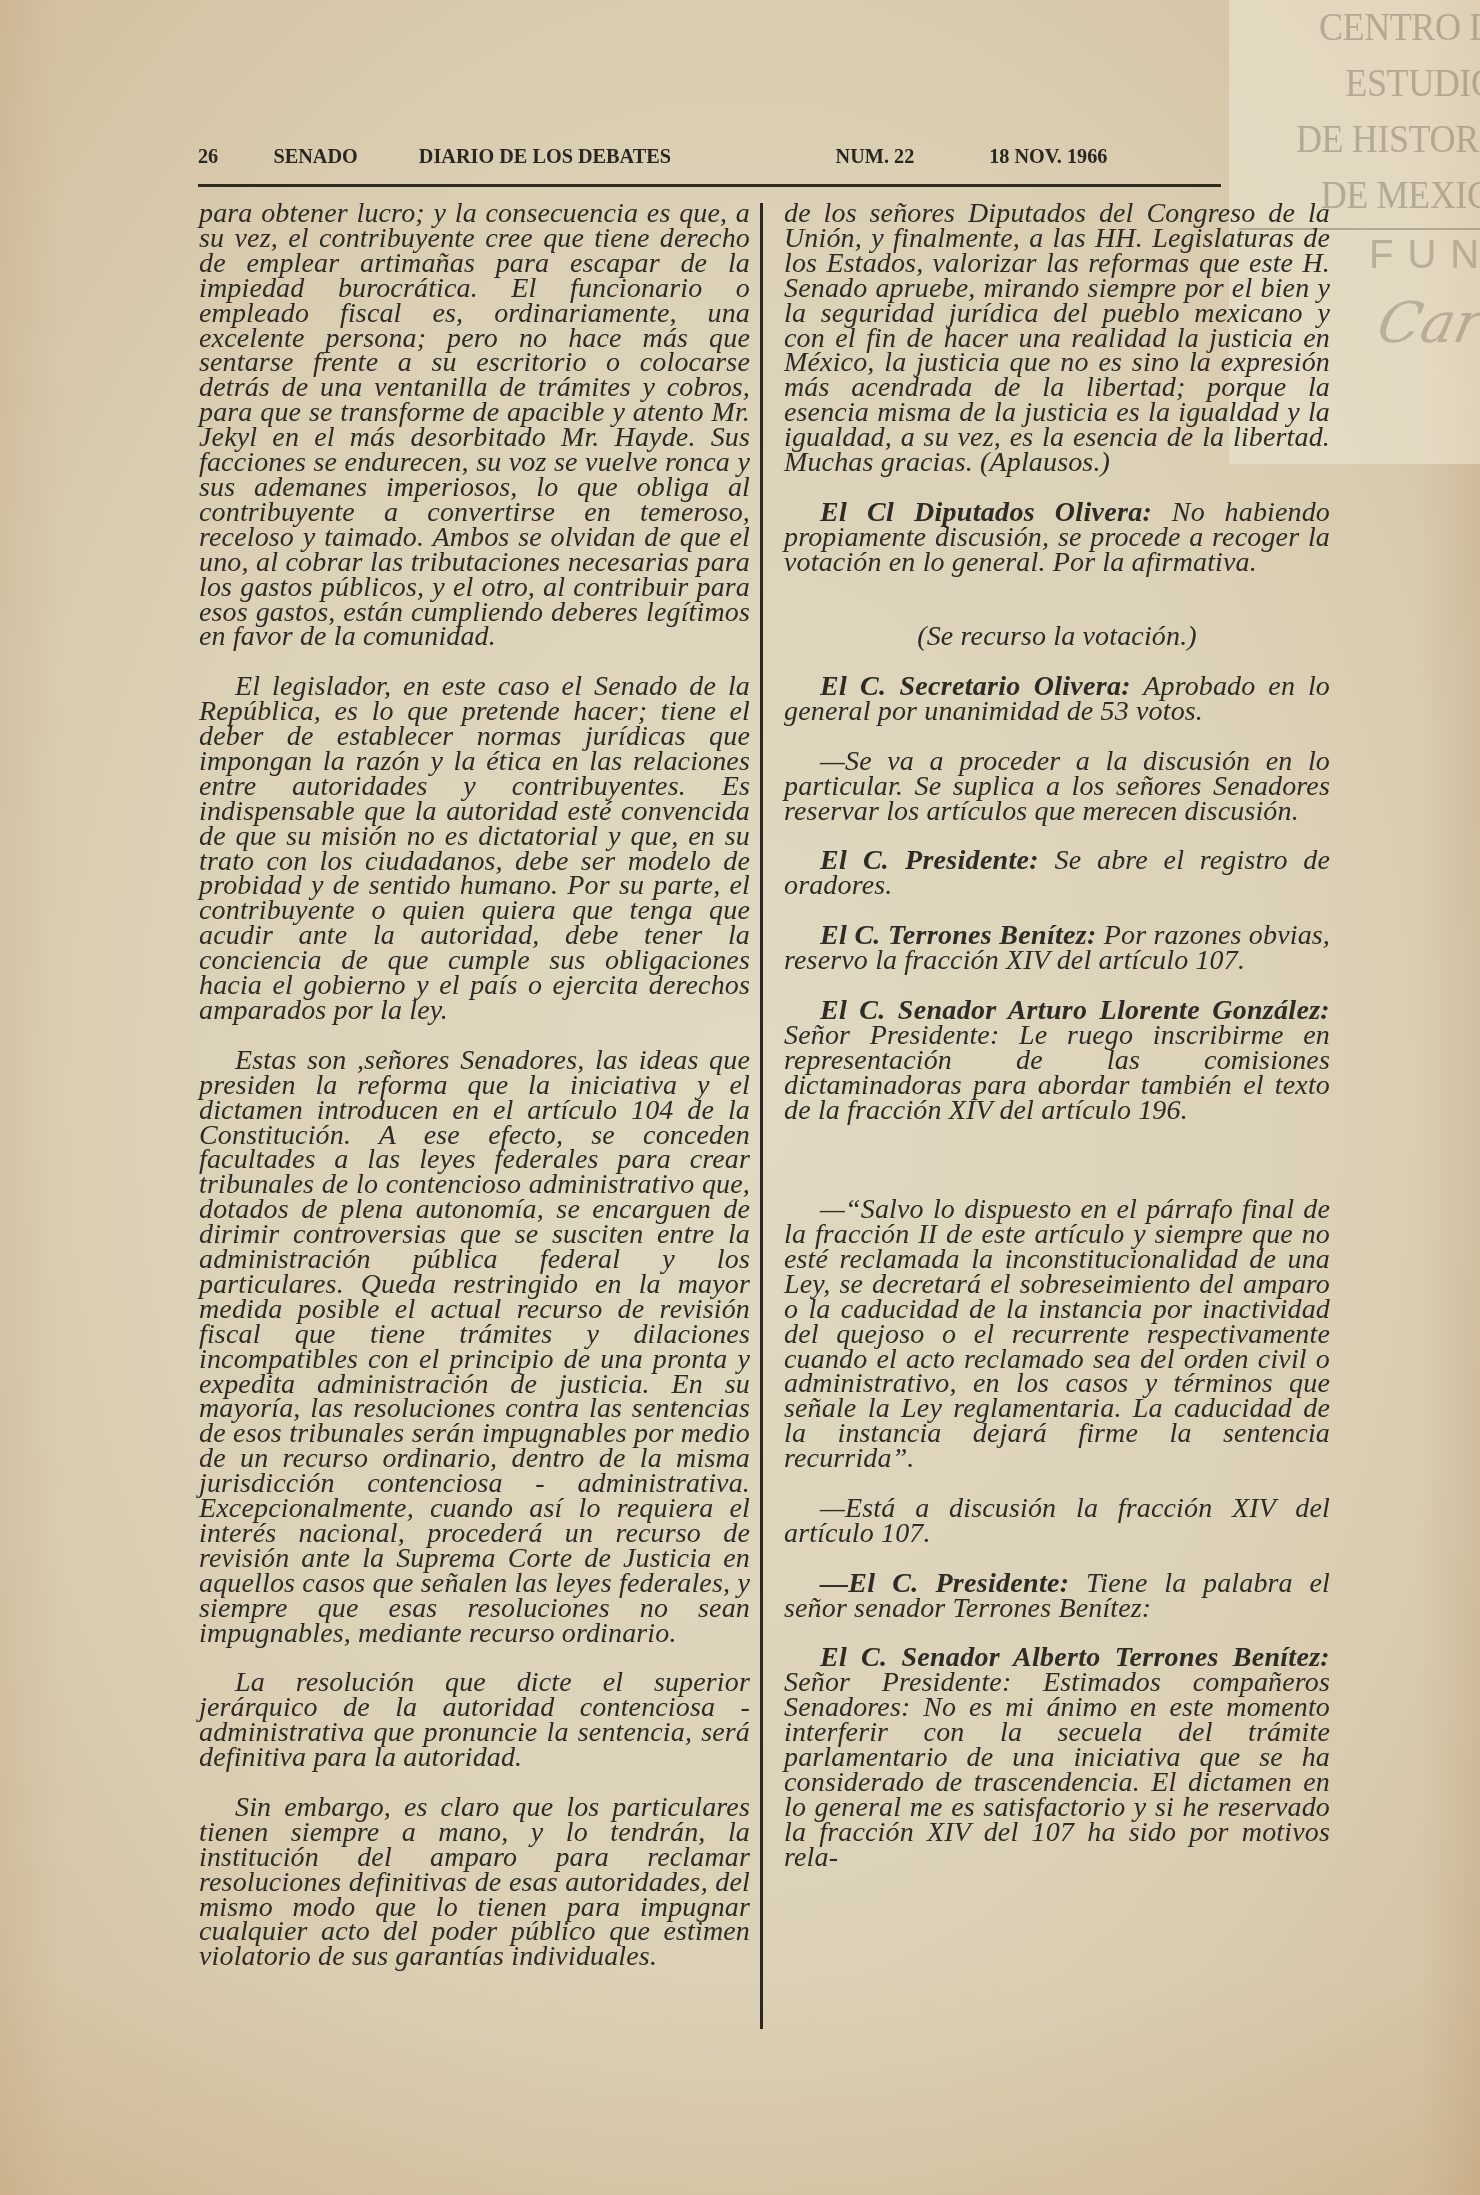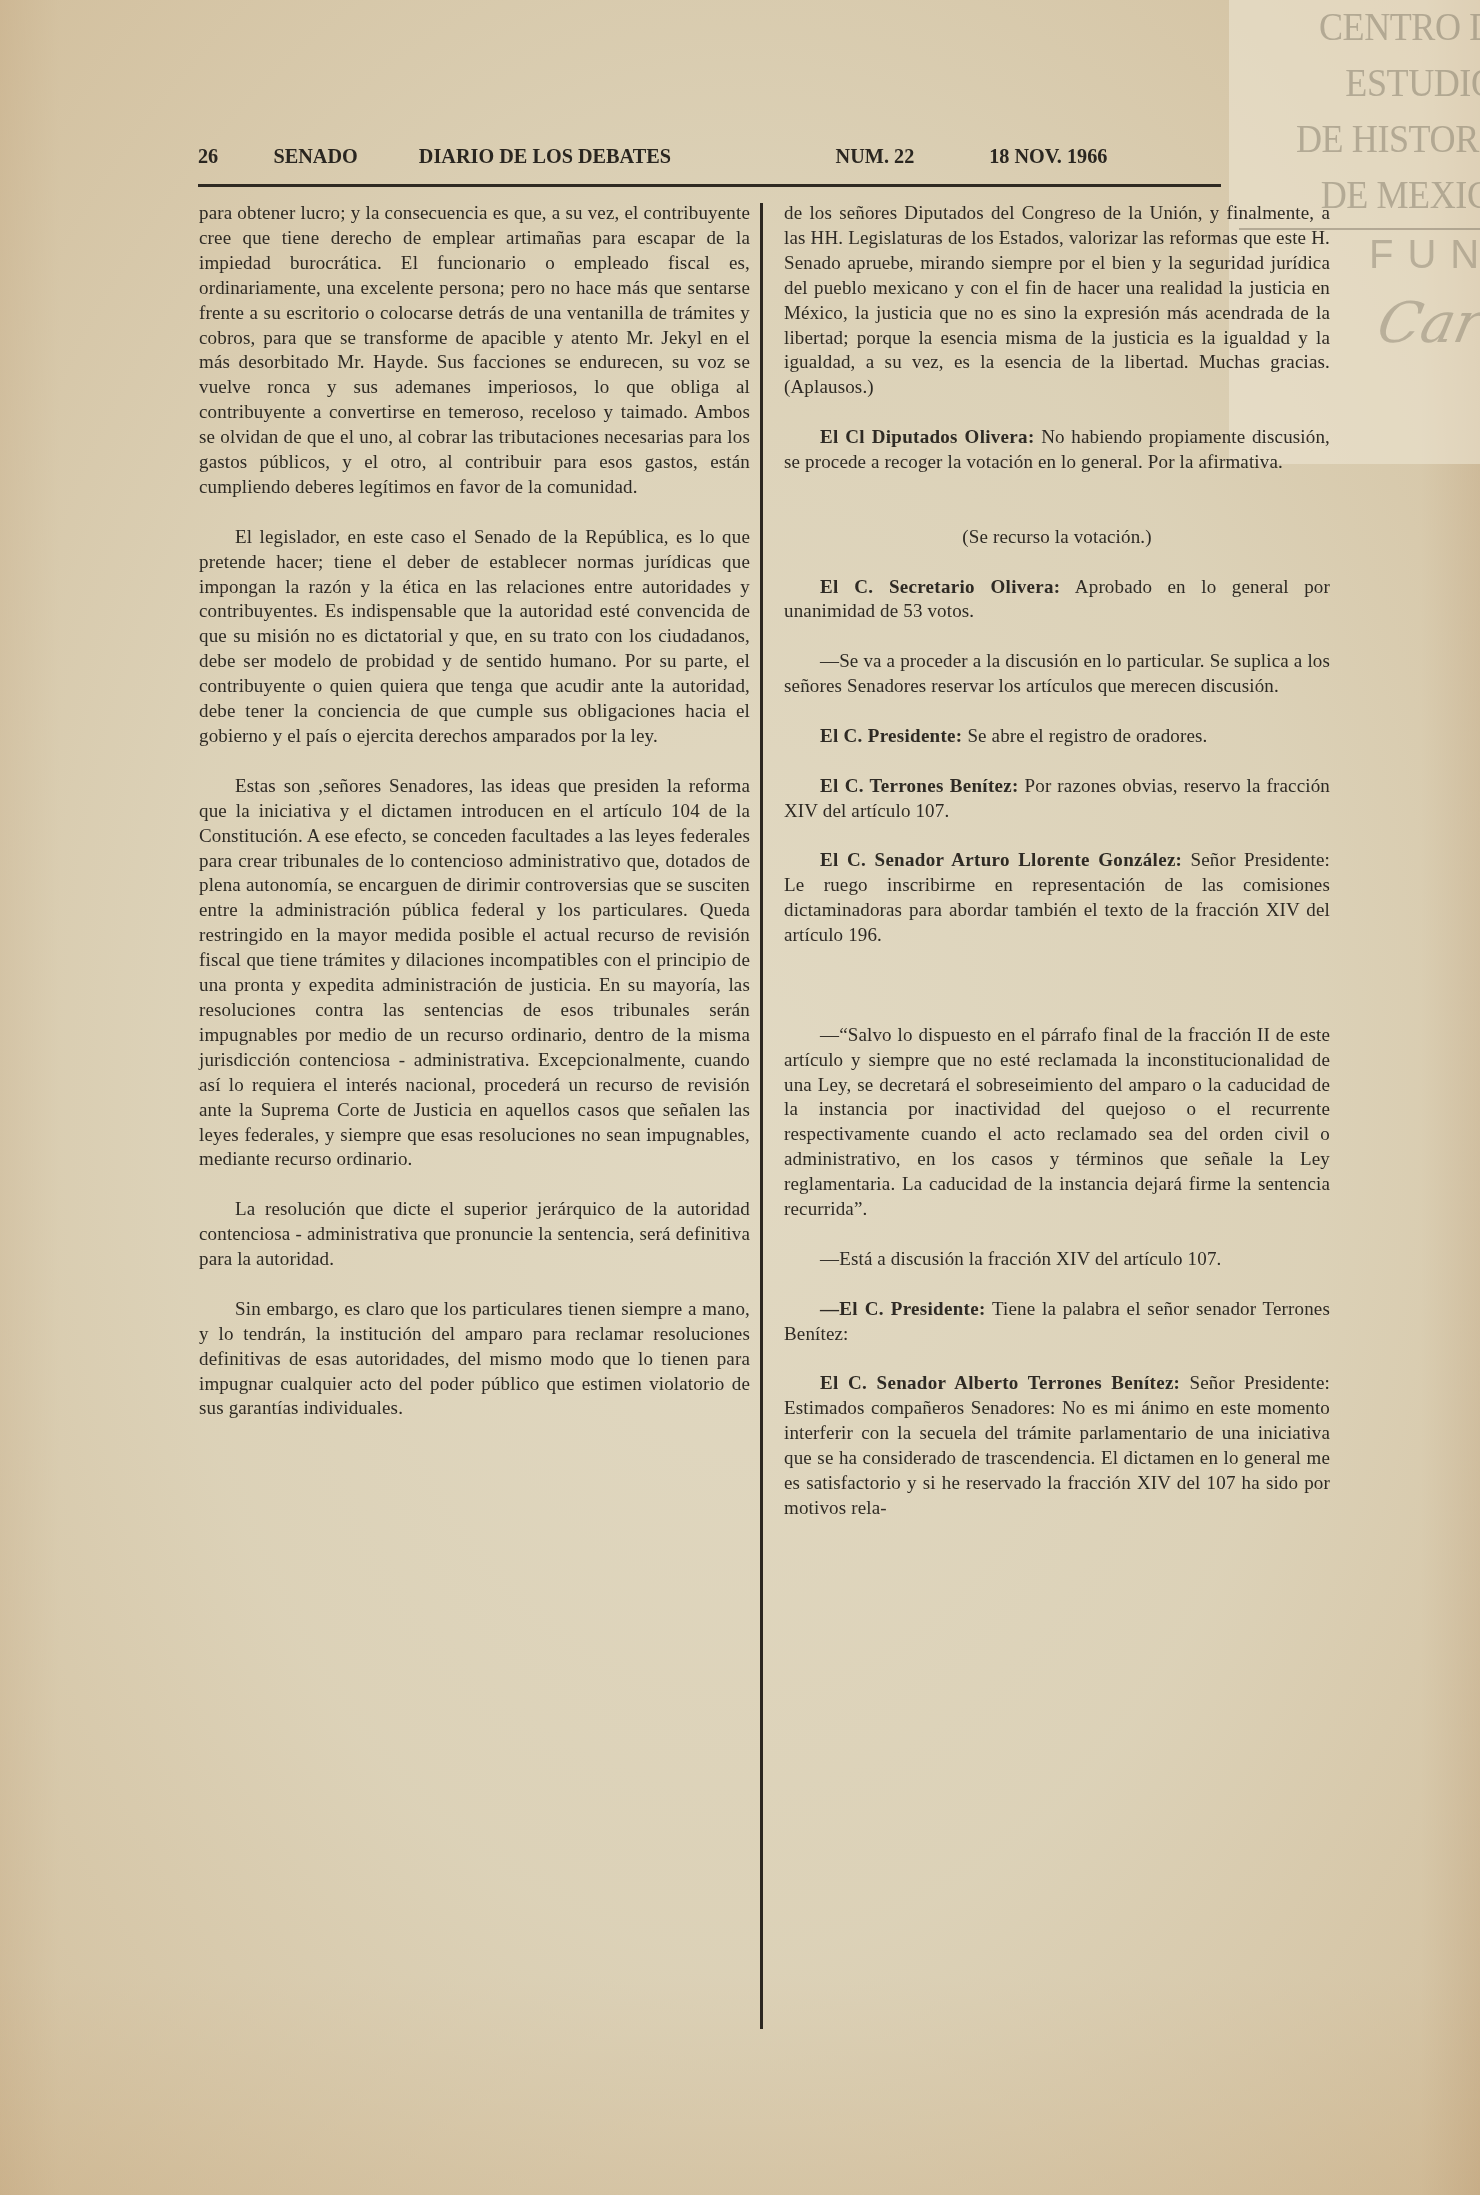--- a/index.html
+++ b/index.html
@@ -36,22 +36,23 @@
     position: absolute; left: 198px; top: 143px; width: 1020px; height: 30px;
     font-family: "Liberation Serif", serif; font-weight: bold; font-size: 22px; color: #2a2620;
     transform: scaleX(0.92); transform-origin: left center;
   }
   .header span { position: absolute; top: 0; white-space: nowrap; }
   .h-rule {
     position: absolute; left: 198px; top: 184px; width: 1023px; height: 3px; background: #2f2a22;
   }
   .col {
     position: absolute; top: 201px;
-    font-size: 19px; line-height: 24.9px; text-align: justify;
+    font-size: 28px; line-height: 24.9px; text-align: justify;
     letter-spacing: 0.15px;
+    font-style: italic;
   }
   .col-left { left: 199px; width: 551px; }
   .col-right { left: 784px; width: 546px; }
   .divider { position: absolute; left: 760px; top: 203px; width: 3px; height: 1826px; background: #2c2720; }
   .para { margin: 0; text-indent: 36px; hyphens: manual; }
   .para.noindent { text-indent: 0; }
   .gap { height: 24.9px; }
   .speaker { font-weight: bold; letter-spacing: 0.3px; }
   .center { text-align: center; text-indent: 0; }
 </style>

